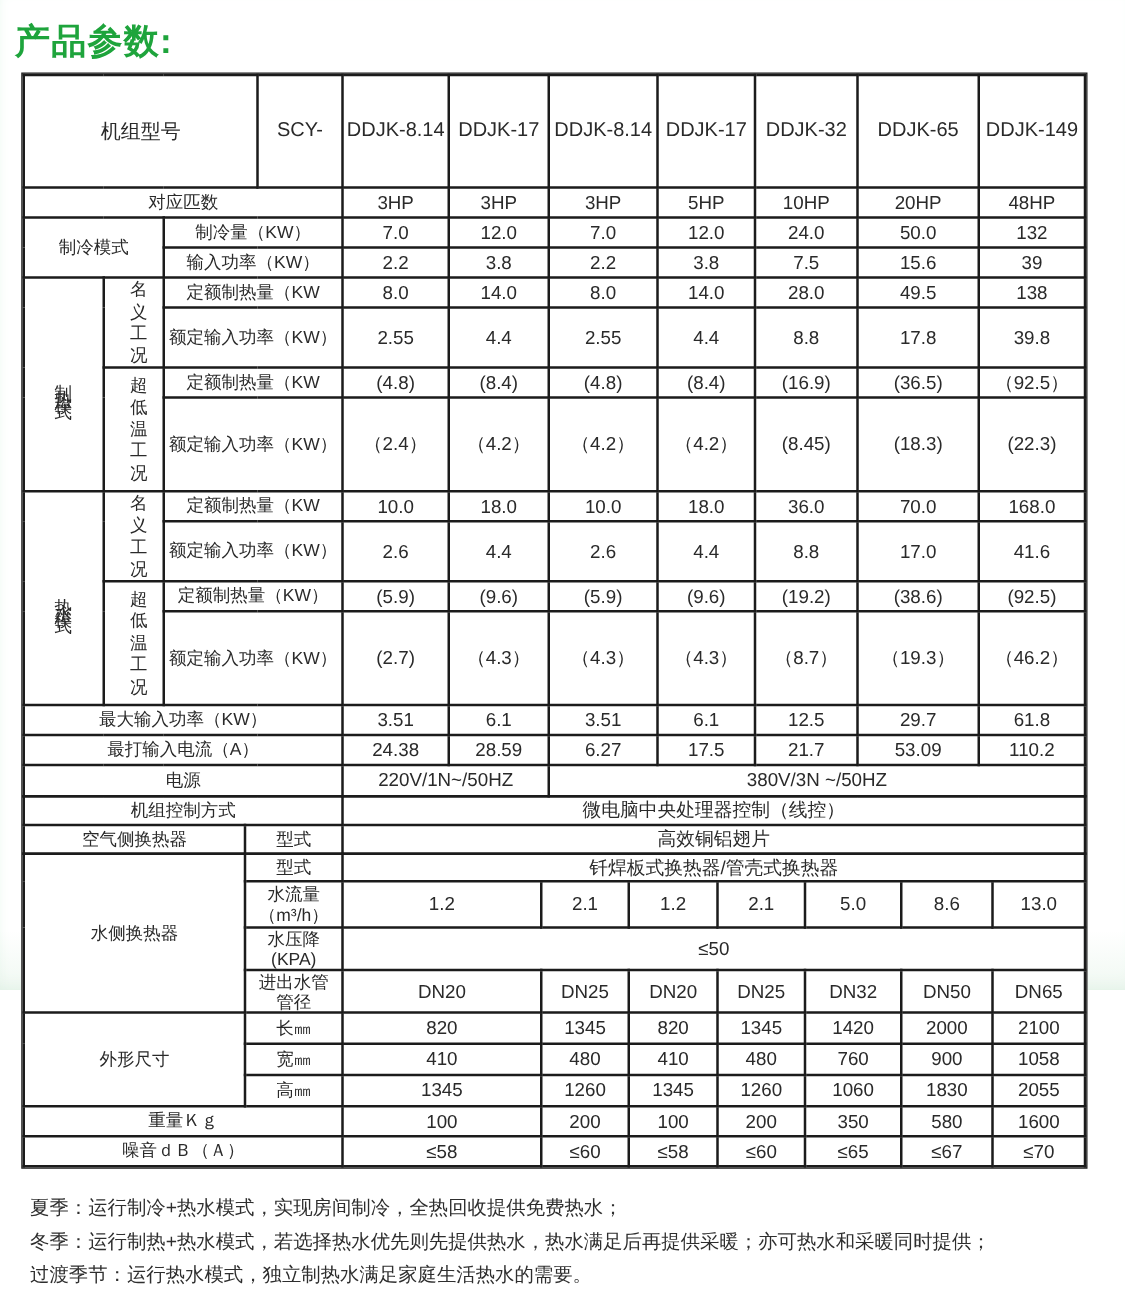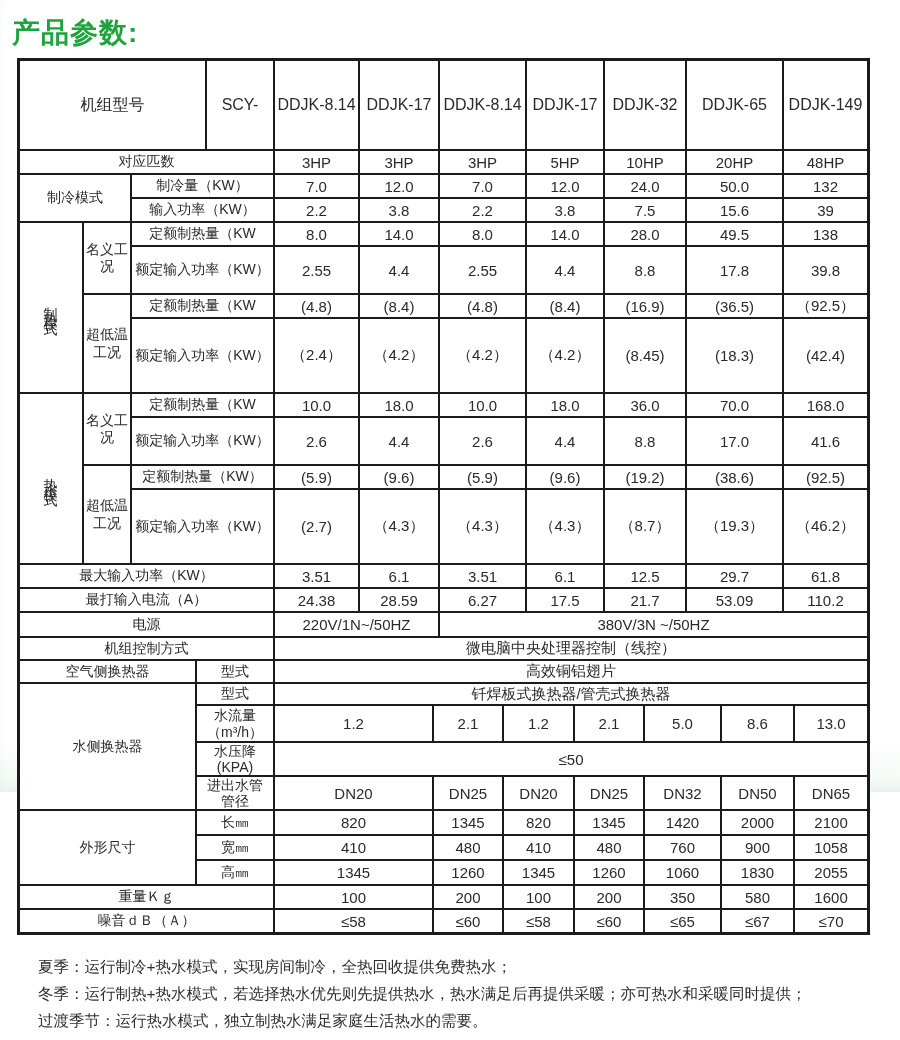--- a/index.html
+++ b/index.html
@@ -33,28 +33,28 @@
     border:2px solid #1b1b1b;
     font-weight:normal;
     text-align:center;vertical-align:middle;
     padding:0 2px;
     color:#2a2a2a;
     overflow:hidden;
   }
   .ptable td{font-size:15px;}
   .ptable th{font-size:14px;white-space:nowrap;}
   .ptable th.pre{white-space:pre-line;line-height:1.15;}
-  .ptable th.narrow{padding:0 2px;white-space:normal;line-height:1.25;word-break:break-all;}
+  .ptable th.narrow{padding:0 20px;white-space:normal;line-height:1.25;word-break:break-all;}
   .models th{font-size:16px;text-align:center;}
   .vtext{
     writing-mode:vertical-lr;text-orientation:upright;
     display:inline-block;letter-spacing:5px;line-height:1;font-size:14px;
   }
   .notes{position:absolute;left:22px;top:958px;width:860px;}
-  .notes p{margin:0 0 9px 16px;font-size:15.5px;line-height:1.15;color:#2e2e2e;}
+  .notes p{margin:0 0 9px 2px;font-size:15.5px;line-height:1.15;color:#2e2e2e;}
 </style>
 </head>
 <body>
 
 <div class="page">
 
   <div class="page-title">产品参数:</div>
 
   <div class="tbl-wrap">
 
@@ -149,21 +149,21 @@
         <td>（92.5）</td>
       </tr>
       <tr style="height:75px">
         <th colspan="2">额定输入功率（KW）</th>
         <td>（2.4）</td>
         <td>（4.2）</td>
         <td>（4.2）</td>
         <td>（4.2）</td>
         <td>(8.45)</td>
         <td>(18.3)</td>
-        <td>(42.4)</td>
+        <td>(22.3)</td>
       </tr>
       <tr style="height:24px">
         <th rowspan="4"><span class="vtext">热水模式</span></th>
         <th rowspan="2" class="narrow">名义工况</th>
         <th colspan="2">定额制热量（KW</th>
         <td>10.0</td>
         <td>18.0</td>
         <td>10.0</td>
         <td>18.0</td>
         <td>36.0</td>

